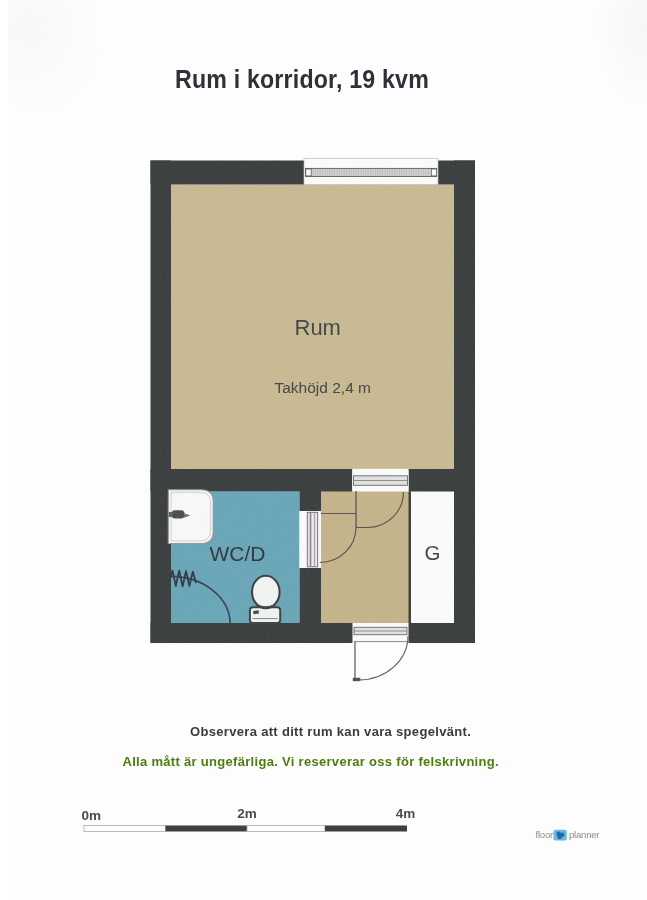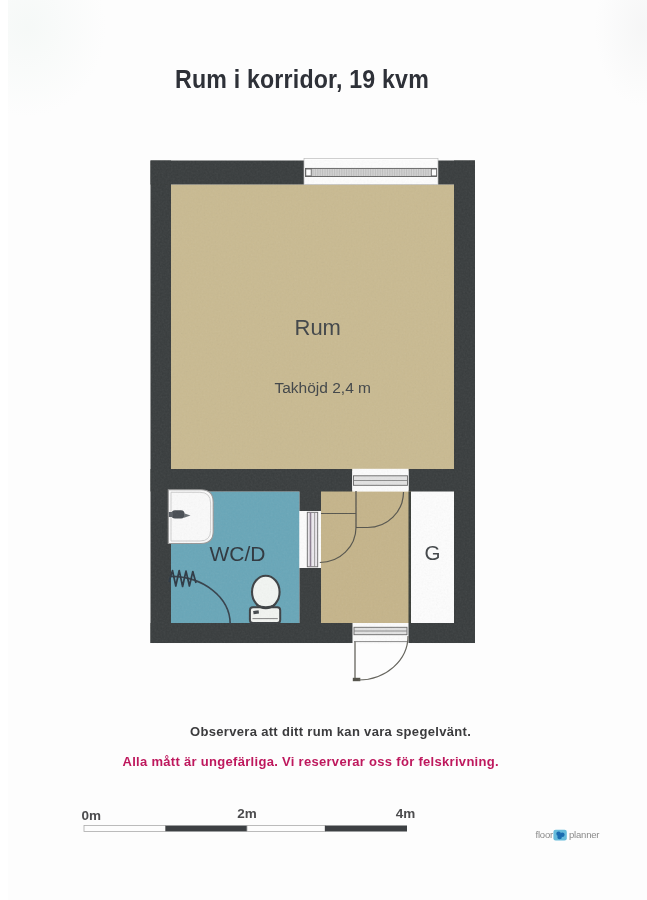--- a/index.html
+++ b/index.html
@@ -119,21 +119,21 @@
 
     <text x="266.5" y="393.2" font-size="15.5" fill="#45494c">Takhöjd 2,4 m</text>
 
     <text x="201.5" y="561" font-size="21" fill="#333b42">WC/D</text>
 
     <text x="416.5" y="559.5" font-size="20.5" fill="#45494c">G</text>
   </svg>
 
   <div class="t" style="left:182px;top:723.5px;font-size:13px;font-weight:bold;color:#3b3b3d;letter-spacing:0.32px;">Observera att ditt rum kan vara spegelvänt.</div>
 
-  <div class="t" style="left:114.5px;top:754px;font-size:13px;font-weight:bold;color:#be185d;letter-spacing:0.3px;">Alla mått är ungefärliga. Vi reserverar oss för felskrivning.</div>
+  <div class="t" style="left:114.5px;top:754px;font-size:13px;font-weight:bold;color:#4d7c0f;letter-spacing:0.3px;">Alla mått är ungefärliga. Vi reserverar oss för felskrivning.</div>
 
   <svg width="647" height="900" viewBox="0 0 647 900" style="position:absolute;left:0;top:0;">
     <g font-family="Liberation Sans,sans-serif" font-weight="bold" font-size="13.5" fill="#4c4c4e">
 
       <text x="73.5" y="819.5">0m</text>
 
       <text x="239" y="817.5" text-anchor="middle">2m</text>
 
       <text x="397.5" y="817.5" text-anchor="middle">4m</text>
     </g>

